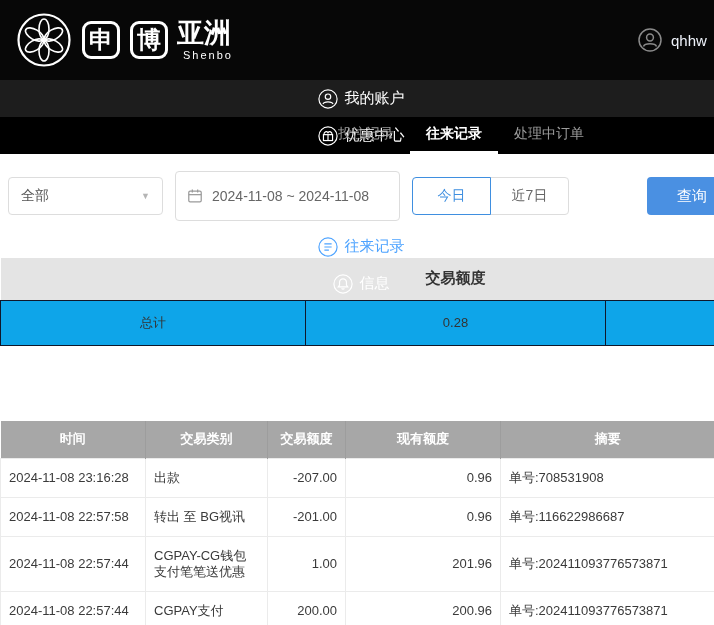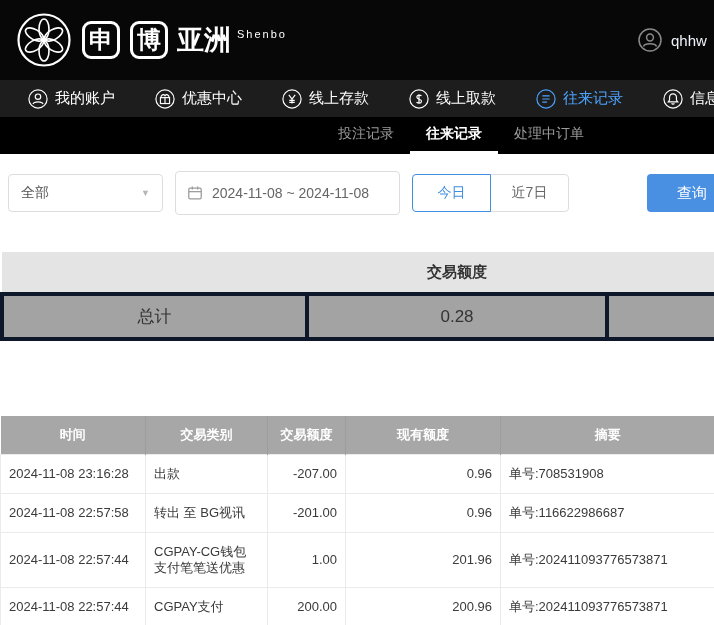--- a/index.html
+++ b/index.html
@@ -4,59 +4,59 @@
 <style>
   * { box-sizing: border-box; margin: 0; padding: 0; }
   html,body { width:714px; height:625px; overflow:hidden; background:#fff;
     font-family:"Liberation Sans","DejaVu Sans",sans-serif; }
 
   
   .topbar { position:relative; height:80px; background:#070707; display:flex; align-items:center; padding-left:16px; }
   .logo-flower { width:56px; height:56px; flex:0 0 auto; }
   .logo-char { width:38px; height:38px; border:3px solid #fff; border-radius:9px; color:#fff;
     font-size:24px; font-weight:bold; display:flex; align-items:center; justify-content:center; margin-left:10px; }
-  .logo-region { margin-left:9px; display:flex; flex-direction:row; }
+  .logo-region { margin-left:9px; display:flex; flex-direction:column; }
   .logo-region .cn { color:#fff; font-size:27px; font-weight:bold; line-height:1.05; }
   .logo-region .en { color:#fff; font-size:11px; letter-spacing:2px; margin-top:2px; padding-left:6px; }
   .userbox { position:absolute; left:638px; top:28px; display:flex; align-items:center; gap:9px; }
   .userbox .uname { color:#eef2fa; font-size:15px; white-space:nowrap; }
 
   
-  .navbar { height:37px; background:#1d1d1d; display:flex; align-items:center; padding-left:8px; white-space:nowrap; }
+  .navbar { height:37px; background:#1d1d1d; display:flex; align-items:center; padding-left:8px; white-space:nowrap;flex-direction:column; }
   .nav-item { display:flex; align-items:center; gap:7px; padding:0 20px; height:100%; color:#fff; font-size:15px; cursor:pointer; flex:0 0 auto; }
   .nav-item.active { color:#4da3ff; }
   .nav-icon { width:20px; height:20px; display:inline-flex; }
   .nav-icon svg { width:20px; height:20px; stroke:currentColor; fill:none; stroke-width:1.3; }
 
   
   .subnav { height:37px; background:#000; display:flex; align-items:stretch; padding-left:322px; }
   .tab { display:flex; align-items:center; padding:0 16px; font-size:14px; color:#9c9c9c; cursor:pointer; border-bottom:3px solid transparent; }
   .tab.active { color:#fff; font-weight:bold; border-bottom-color:#fff; }
 
   
   .filterbar { background:#fff; padding:17px 8px; display:flex; align-items:center; }
   .select { width:155px; height:38px; border:1px solid #ddd; border-radius:4px; display:flex; align-items:center;
     justify-content:space-between; padding:0 12px; font-size:14px; color:#555; cursor:pointer; }
   .select .caret { color:#b5b5b5; font-size:9px; }
-  .datefield { width:225px; height:44px; border:1px solid #ddd; border-radius:4px; display:flex; align-items:center;
+  .datefield { width:225px; height:50px; border:1px solid #ddd; border-radius:4px; display:flex; align-items:center;
     gap:9px; padding:0 11px; margin-left:12px; font-size:14px; color:#666; cursor:pointer; white-space:nowrap; }
   .datefield svg { width:16px; height:16px; stroke:#9a9a9a; fill:none; stroke-width:1.4; flex:0 0 auto; }
   .btn-group { display:flex; margin-left:12px; }
   .qbtn { width:79px; height:38px; border:1px solid #ddd; background:#fff; font-size:14px; color:#666;
     display:flex; align-items:center; justify-content:center; margin-left:-1px; cursor:pointer; position:relative; }
   .qbtn:first-child { margin-left:0; border-radius:4px 0 0 4px; }
   .qbtn:last-child { border-radius:0 4px 4px 0; }
   .qbtn.active { color:#3f8fe0; border-color:#3f8fe0; z-index:2; }
   .search-btn { margin-left:auto; margin-right:-31px; width:90px; height:38px; background:#4a90e2; border:none;
     border-radius:4px; color:#fff; font-size:15px; cursor:pointer; flex:0 0 auto; }
 
   
   .summary { width:714px; border-collapse:collapse; margin-top:20px; table-layout:fixed; }
   .summary .head td { background:#e4e4e4; height:42px; font-size:15px; font-weight:bold; color:#333; text-align:center; border:0; }
-  .summary .body td { height:45px; font-size:17px; color:#333; text-align:center; border:4px solid #0f172a; background:#a3a3a3; }
+  .summary .body td { height:45px; font-size:13px; color:#333; text-align:center; border:1px solid #0f172a; background:#0ea5e9; }
   .summary .body td.val { font-weight:normal; }
 
   
   .main-table { width:714px; border-collapse:collapse; margin-top:75px; table-layout:fixed; }
   .main-table th { background:#a7a7a7; color:#fff; font-size:13px; font-weight:bold; height:38px; text-align:center;
     border-right:1px solid #9d9d9d; }
   .main-table th:last-child { border-right:0; }
   .main-table td { font-size:13px; color:#3a3a3a; border:1px solid #ebebeb; padding:11px 8px; line-height:16px;
     vertical-align:middle; word-break:break-all; }
   .main-table td:nth-child(3), .main-table td:nth-child(4) { text-align:right; }

